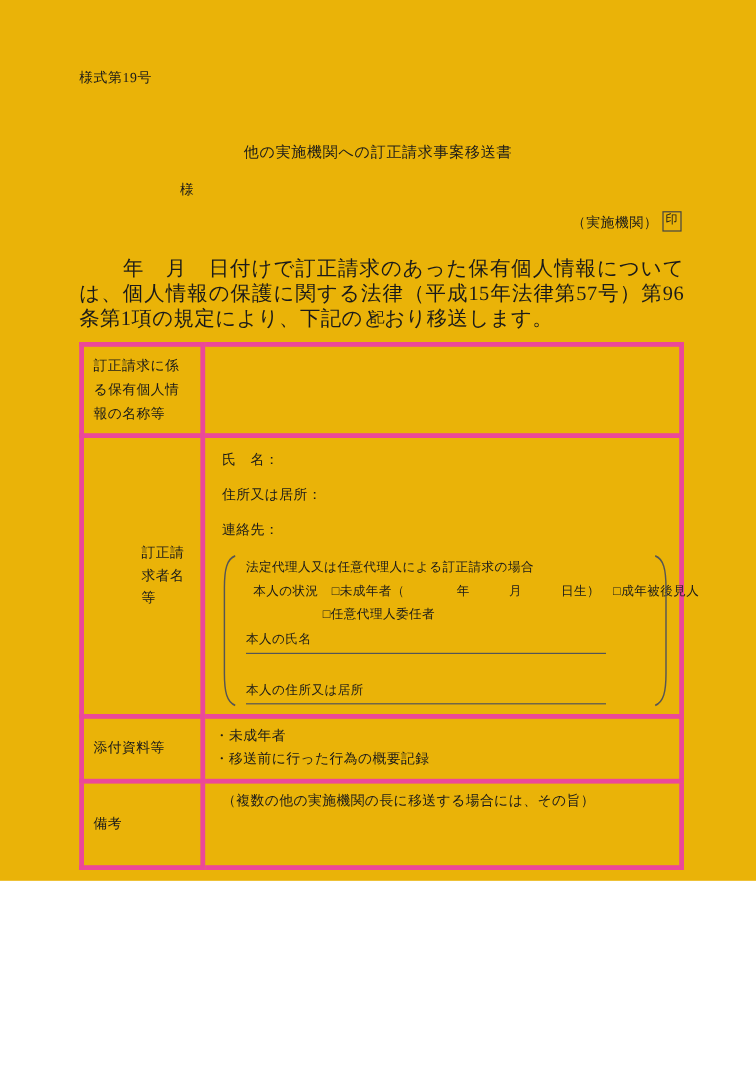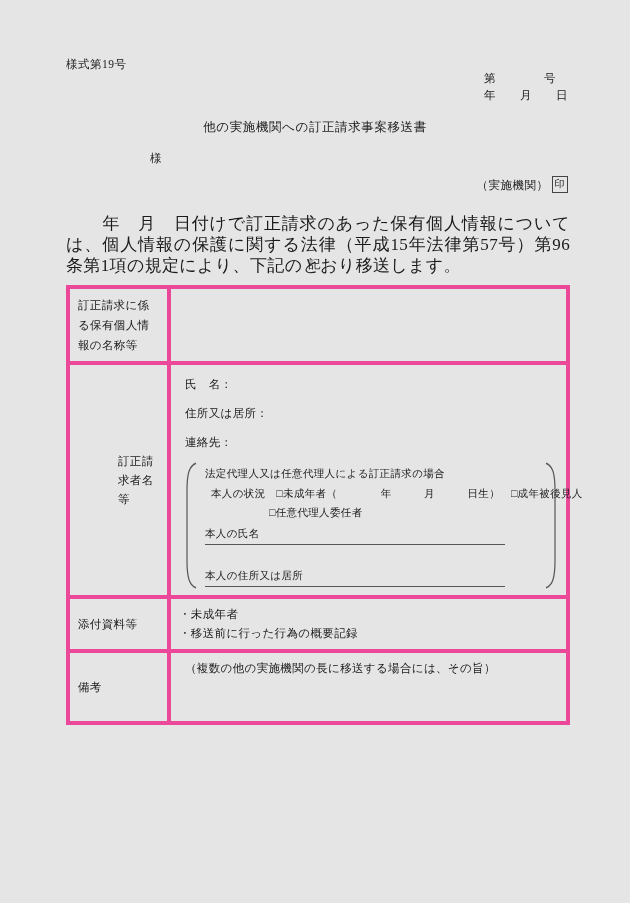--- a/index.html
+++ b/index.html
@@ -12,22 +12,22 @@
     height: 903px;
     font-family: "Liberation Serif", "DejaVu Serif", serif;
     color: #1a1a1a;
     position: relative;
     overflow: hidden;
   }
   .page {
     position: absolute;
     left: 0; top: 0;
     width: 630px;
-    height: 903px;
-    background: #e5e5e5;
+    height: 734px;
+    background: #eab308;
   }
 
   
   .form-no {
     position: absolute;
     left: 66px;
     top: 57px;
     font-size: 11.5px;
     letter-spacing: 0.5px;
     white-space: nowrap;
@@ -181,24 +181,20 @@
   .row-remarks .col-value { height: 56px; }
   .remarks-note { margin: 0 0 0 6px; white-space: pre; }
 </style>
 </head>
 <body>
 
 <div class="page">
 
   <div class="form-no">様式第19号</div>
 
-  <div class="doc-number-block">
-    <div class="doc-number-line">第　　　　号</div>
-    <div class="doc-number-line">年　　月　　日</div>
-  </div>
 
   <div class="doc-title">他の実施機関への訂正請求事案移送書</div>
 
   <div class="addressee">様</div>
 
   <div class="agency-line">
     <span>（実施機関）</span>
       <span class="seal-box">印</span>
   </div>
 

